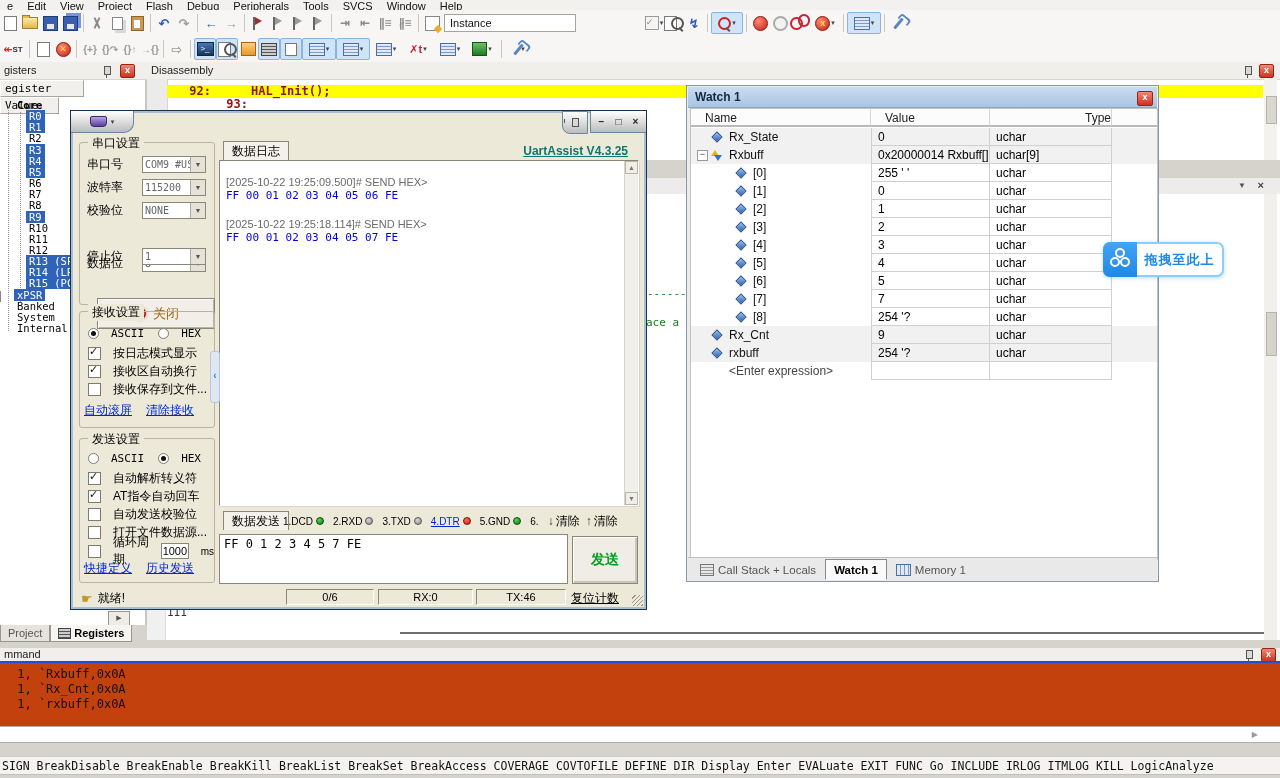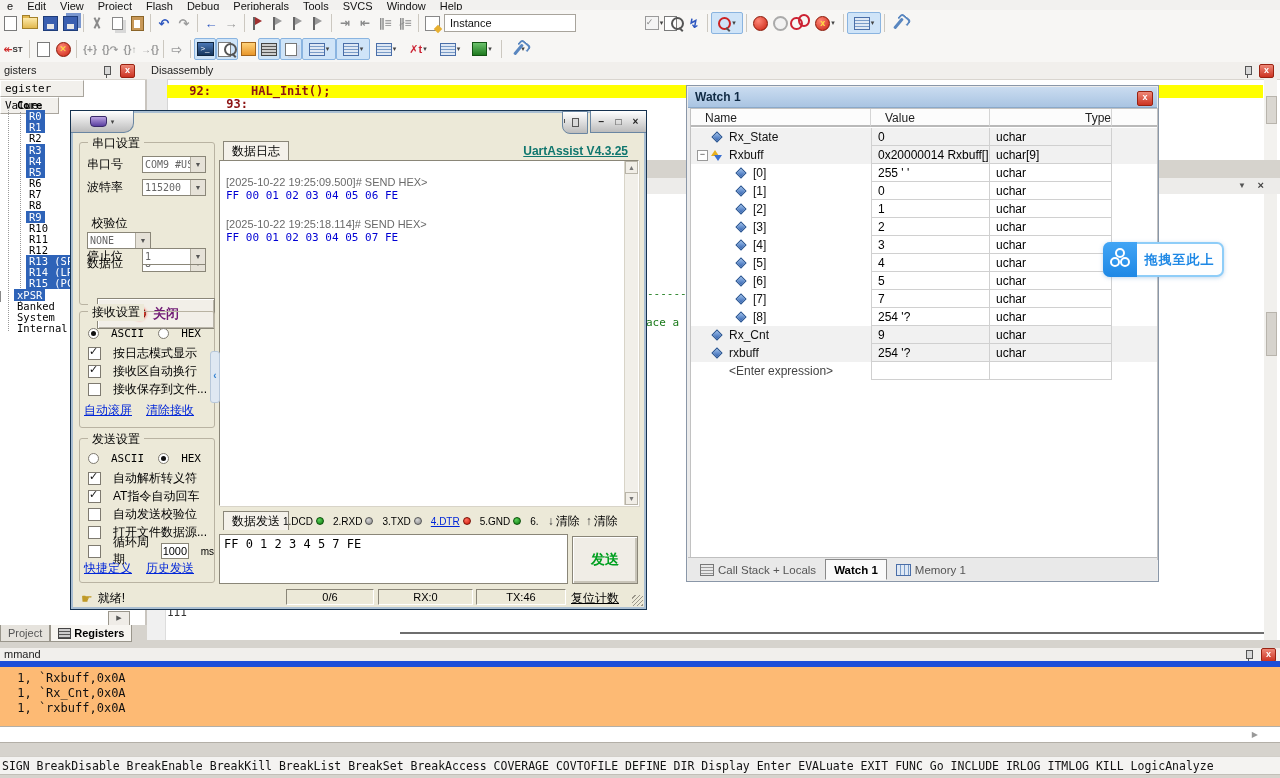--- a/index.html
+++ b/index.html
@@ -99,21 +99,21 @@
   #editor{position:absolute;left:147px;top:194px;width:1133px;height:446px;background:#fff;}
   #edit-margin{position:absolute;left:0;top:0;width:18px;height:446px;background:#f0f0f0;border-right:1px solid #ddd;}
   .efrag{position:absolute;font-family:"DejaVu Sans Mono",monospace;font-size:11px;color:#1a7a1a;white-space:pre;}
   #eline111{position:absolute;left:20px;top:412px;font-family:"DejaVu Sans Mono",monospace;font-size:11px;color:#333;}
   #editor-vs{position:absolute;left:1117px;top:0;width:13px;height:446px;background:#f1f0ed;}
   #editor-vs .thumb{position:absolute;left:2px;top:118px;width:9px;height:42px;background:#d6d3cd;border:1px solid #b8b4ac;}
   #edivider{position:absolute;left:253px;top:438px;width:877px;height:2px;background:#6e6e6e;}
 
   
   #cmd-head{left:0;top:648px;width:1280px;height:13px;line-height:12px;}
-  #cmd-body{position:absolute;left:0;top:661px;width:1280px;height:65px;background:#fdba74;border-top:6px solid #1d4ed8;}
+  #cmd-body{position:absolute;left:0;top:661px;width:1280px;height:65px;background:#c2410c;border-top:2px solid #1d4ed8;}
   .cmdline{font-family:"DejaVu Sans Mono",monospace;font-size:12px;color:#111;white-space:pre;line-height:15px;padding-left:10px;}
   #cmd-body .cmdline:first-child{margin-top:4px;}
   #cmd-input{position:absolute;left:0;top:726px;width:1280px;height:15px;background:#fff;border-top:1px solid #b3afa7;border-bottom:1px solid #b3afa7;}
   #cmd-input .sarr{position:absolute;right:22px;top:3px;font-size:8px;color:#999;}
 
   
   #bottom-bar{position:absolute;left:0;top:756px;width:1280px;height:19px;background:#f4f3f1;border-top:1px solid #d2cfc9;border-bottom:1px solid #c2bfb8;font-family:"DejaVu Sans Mono",monospace;font-size:11.5px;line-height:18px;white-space:pre;overflow:hidden;color:#111;padding-left:2px;box-sizing:border-box;}
 
   
   #watch{position:absolute;left:686px;top:85px;width:473px;height:497px;background:#ececec;border:1px solid #8a97a8;box-sizing:border-box;z-index:5;}
@@ -151,21 +151,21 @@
   #s-rtab2{right:0;width:55px;border-right:none;border-top:none;font-size:10px;font-weight:bold;}
   .plug{width:15px;height:9px;background:linear-gradient(#b9a2e0,#5a3fa0);border:1px solid #3a2a6a;border-radius:2px 2px 4px 4px;}
   .tbtn{width:14px;text-align:center;font-size:10px;font-weight:bold;color:#222;}
   .gbox{position:absolute;border:1px solid #b9b3a2;border-radius:3px;}
   .glabel{position:absolute;top:-8px;left:8px;background:#ece9d8;padding:0 4px;font-size:12px;color:#000;}
   .frow{position:absolute;left:7px;height:18px;display:flex;align-items:center;}
   .flabel{font-size:12px;width:55px;color:#000;}
   .fcombo{width:64px;height:17px;background:#fff;border:1px solid #8a8678;display:flex;align-items:center;box-sizing:border-box;}
   .fval{flex:1;font-size:10px;font-family:"DejaVu Sans Mono",monospace;color:#666;padding-left:2px;white-space:nowrap;overflow:hidden;}
   .farrow{width:14px;height:15px;background:#e6e2d8;border-left:1px solid #b0aca0;font-size:7px;color:#555;text-align:center;line-height:15px;}
-  #s-closebtn{position:absolute;left:17px;top:155px;width:116px;height:29px;background:#f2efe8;border:1px solid #8a8678;box-shadow:inset 1px 1px 0 #fff,inset -1px -1px 0 #b8b4a8;font-size:13px;color:#701a75;display:flex;align-items:center;justify-content:center;gap:7px;font-weight:bold;}
+  #s-closebtn{position:absolute;left:17px;top:155px;width:116px;height:29px;background:#f2efe8;border:1px solid #8a8678;box-shadow:inset 1px 1px 0 #fff,inset -1px -1px 0 #b8b4a8;font-size:13px;color:#a16207;display:flex;align-items:center;justify-content:center;gap:7px;}
   .led{width:11px;height:11px;border-radius:50%;background:radial-gradient(circle at 35% 30%,#ff7a6a,#d01505);border:1px solid #7a1005;box-shadow:0 0 3px #ff5040;}
   .ckrow{display:flex;align-items:center;gap:12px;height:18px;font-size:12px;color:#000;}
   .cb{width:11px;height:11px;background:#fff;border:1px solid #7e7a70;position:relative;flex:0 0 auto;}
   .cb.on::after{content:"✓";position:absolute;left:0px;top:-3px;font-size:11px;font-weight:bold;color:#111;}
   .rd{width:11px;height:11px;border-radius:50%;background:#fff;border:1px solid #7e7a70;position:relative;flex:0 0 auto;box-sizing:border-box;}
   .rd.on::after{content:"";position:absolute;left:2px;top:2px;width:5px;height:5px;border-radius:50%;background:#111;}
   .slink{color:#0026d8;text-decoration:underline;font-size:12px;}
   #s-status-ready{position:absolute;left:10px;top:478px;height:18px;display:flex;align-items:center;gap:5px;font-size:12px;color:#000;}
   .hand{color:#c09a28;font-size:13px;}
   .stab{position:absolute;height:19px;background:#f4f1ea;border:1px solid #8a8678;border-bottom:none;font-size:12px;padding:0 8px;line-height:18px;color:#000;}
@@ -594,21 +594,21 @@
               <span class="farrow">▼</span>
             </span>
           </div>
           <div class="frow" style="top: 35px;">
             <span class="flabel">波特率</span>
             <span class="fcombo">
               <span class="fval">115200</span>
               <span class="farrow">▼</span>
             </span>
           </div>
-          <div class="frow" style="top: 72px; flex-direction: column;">
+          <div class="frow" style="top: 58px;">
             <span class="flabel">校验位</span>
             <span class="fcombo">
               <span class="fval">NONE</span>
               <span class="farrow">▼</span>
             </span>
           </div>
           <div class="frow" style="top: 81px; margin-top: 30px;">
             <span class="flabel">数据位</span>
             <span class="fcombo">
               <span class="fval">8</span>

